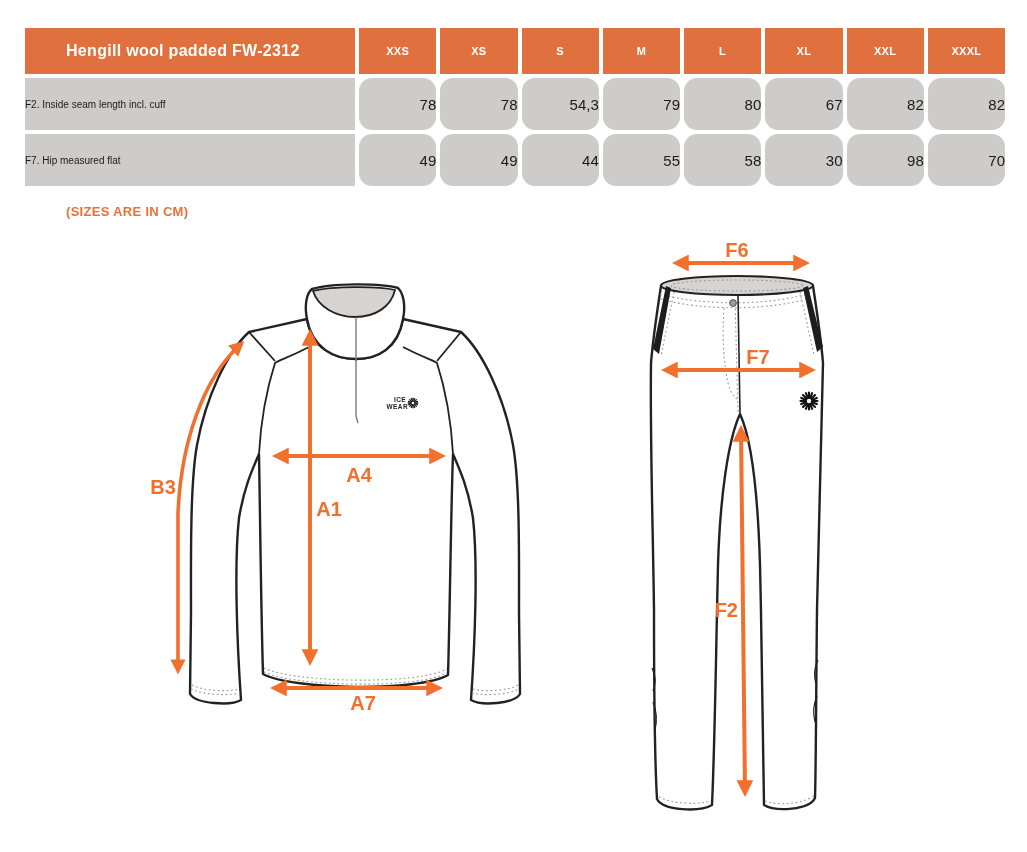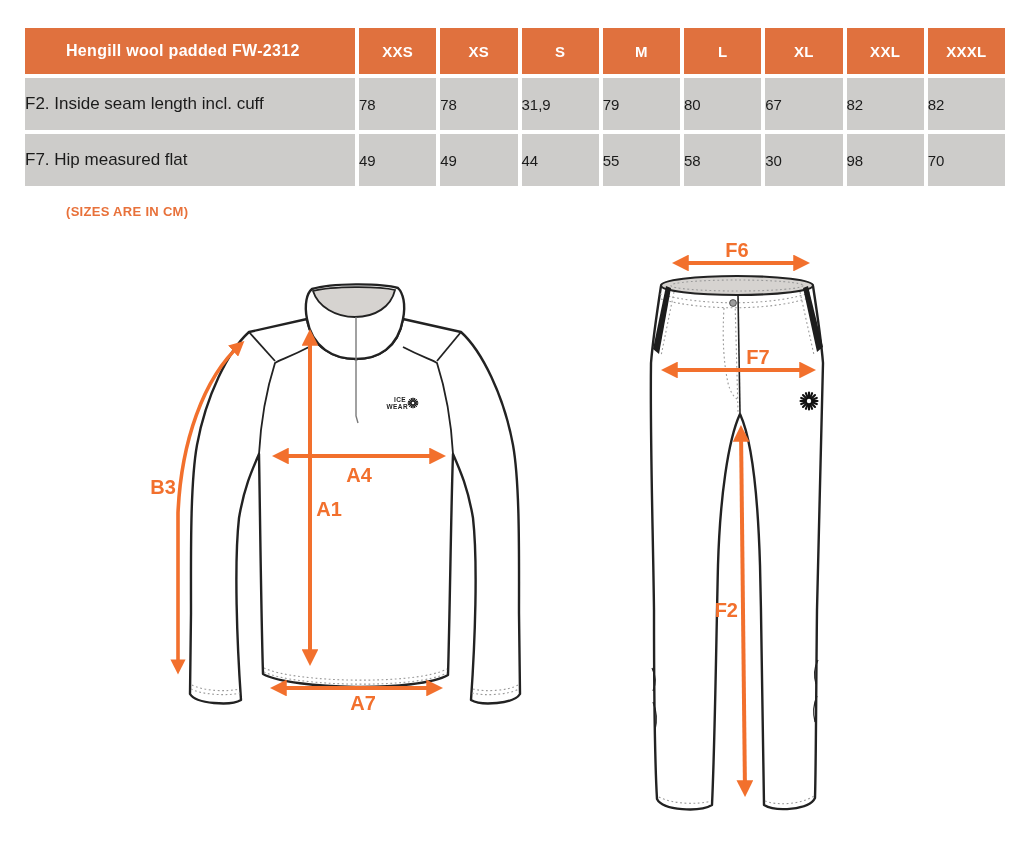--- a/index.html
+++ b/index.html
@@ -10,30 +10,30 @@
   }
 
   
   table.size-table {
     position:absolute; left:21px; top:24px; width:988px;
     border-collapse:separate; border-spacing:4px; table-layout:fixed;
   }
   table.size-table th, table.size-table td { padding:0; vertical-align:middle; }
   th.hdr {
     background:#E0713E; color:#ffffff; height:46px;
-    font-size:15px; font-weight:bold; text-align:center; letter-spacing:.3px;
+    font-size:11px; font-weight:bold; text-align:center; letter-spacing:.3px;
   }
   th.hdr.product { text-align:left; padding-left:41px; font-size:16px; }
   tr.r-dark td  { background:#CDCCCA; }
   tr.r-light td { background:#E8E7E5; }
   td.mlabel {
     height:40px; text-align:left; padding-left:41px;
-    font-size:17px; color:#1b1b1b;
-  }
-  td.val { height:52px; text-align:left; font-size:15px; color:#1b1b1b; }
+    font-size:10px; color:#1b1b1b;
+  }
+  td.val { height:52px; text-align:right; font-size:15px; color:#1b1b1b;border-radius:13px; }
 
   
   .note {
     position:absolute; left:66px; top:204px;
     font-size:13px; font-weight:bold; color:#E8713A; letter-spacing:.3px;text-align:right;
   }
 
   
   .svg-abs { position:absolute; }
   .sweater-svg { left:140px; top:270px; }
@@ -74,21 +74,21 @@
       <th class="hdr">M</th>
       <th class="hdr">L</th>
       <th class="hdr">XL</th>
       <th class="hdr">XXL</th>
       <th class="hdr">XXXL</th>
     </tr>
     <tr class="r-dark">
       <td class="mlabel">F2. Inside seam length incl. cuff</td>
       <td class="val">78</td>
       <td class="val">78</td>
-      <td class="val">31,9</td>
+      <td class="val">54,3</td>
       <td class="val">79</td>
       <td class="val">80</td>
       <td class="val">67</td>
       <td class="val">82</td>
       <td class="val">82</td>
     </tr>
     <tr class="r-dark">
       <td class="mlabel">F7. Hip measured flat</td>
       <td class="val">49</td>
       <td class="val">49</td>

